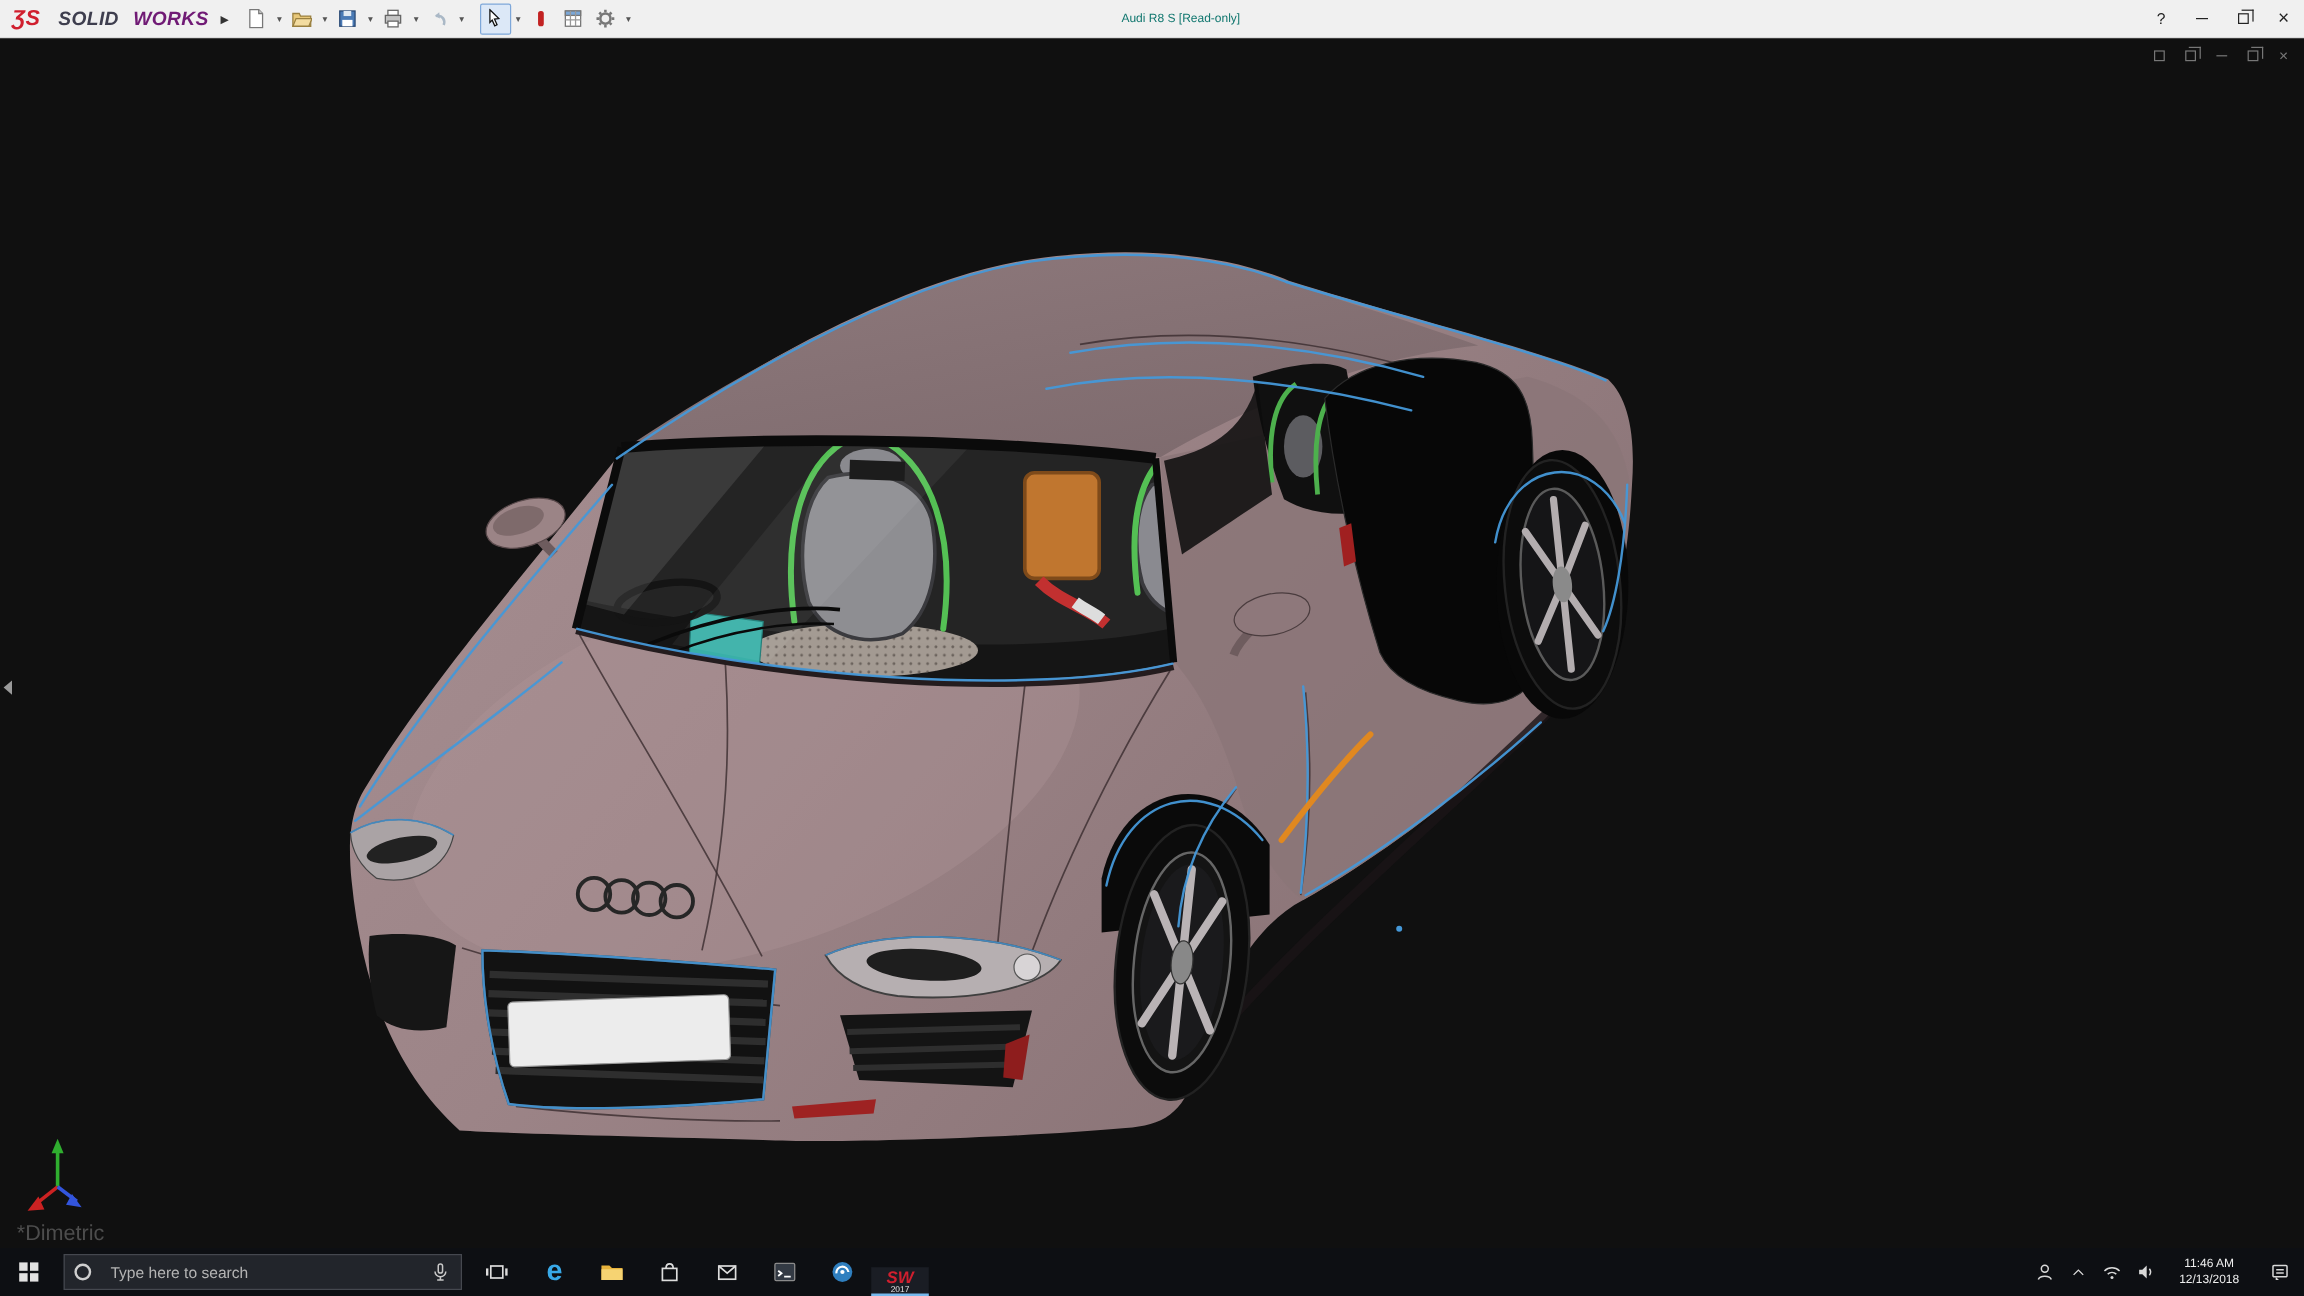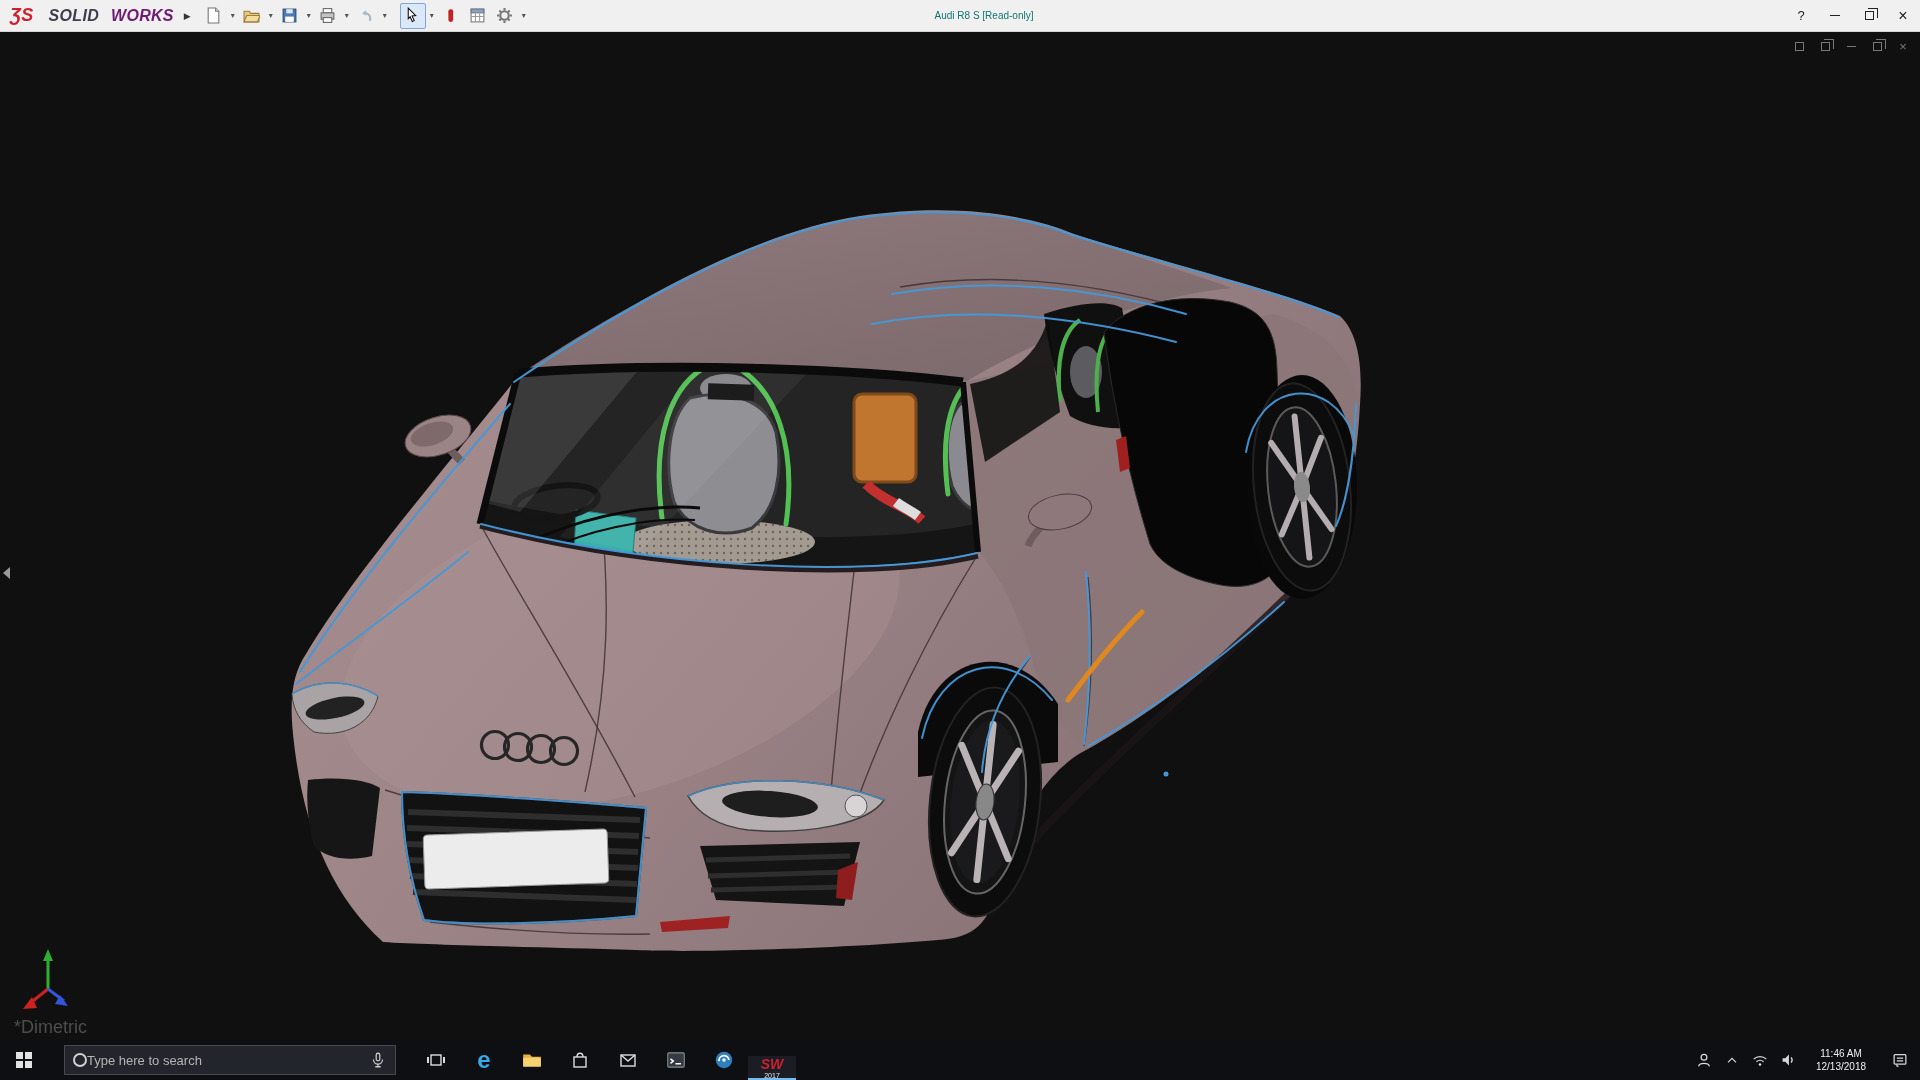--- a/index.html
+++ b/index.html
@@ -60,22 +60,22 @@
   .bl{stroke:var(--accent-blue);stroke-width:2;fill:none;stroke-linecap:round;opacity:.95;}
   .gl{stroke:var(--cage-green);stroke-width:5;fill:none;stroke-linecap:round;}
 
   
   .taskbar{height:40px;flex:0 0 40px;background:var(--taskbar-bg);display:flex;
     align-items:stretch;color:#ddd;}
   .tb-item{width:48px;display:flex;align-items:center;justify-content:center;}
   .tb-item.active{background:#1a1d24;box-shadow:inset 0 -2px 0 #76b9ed;margin-top:16px;}
   .start-grid{display:grid;grid-template-columns:7px 7px;grid-template-rows:7px 7px;gap:2px;}
   .start-grid span{background:#e2e2e2;display:block;}
-  .searchbox{width:332px;margin:5px 16px;background:#22252b;border:1px solid #45484f;
-    display:flex;align-items:center;padding:0 8px;gap:0;}
+  .searchbox{width:332px;margin:5px 5px;background:#22252b;border:1px solid #45484f;
+    display:flex;align-items:center;padding:0 8px;gap:16px;}
   .searchbox .ring{width:14px;height:14px;border:2px solid #cfcfcf;border-radius:50%;flex:0 0 14px;}
   .searchbox input{flex:1;background:transparent;border:none;outline:none;color:#cfcfcf;
     font-size:13px;font-family:"Liberation Sans",sans-serif;}
   .searchbox input::placeholder{color:#b4b4b4;}
   .edge-e{font-size:24px;font-weight:bold;color:#38a9e8;line-height:1;}
   .sw-icon{display:flex;flex-direction:column;align-items:center;line-height:1;}
   .sw-icon .sw{color:#d01f2e;font-weight:bold;font-style:italic;font-size:14px;}
   .sw-icon .yr{color:#e8e8e8;font-size:7px;margin-top:1px;}
   .tray{margin-left:auto;display:flex;align-items:stretch;}
   .tray-item{width:28px;display:flex;align-items:center;justify-content:center;}

